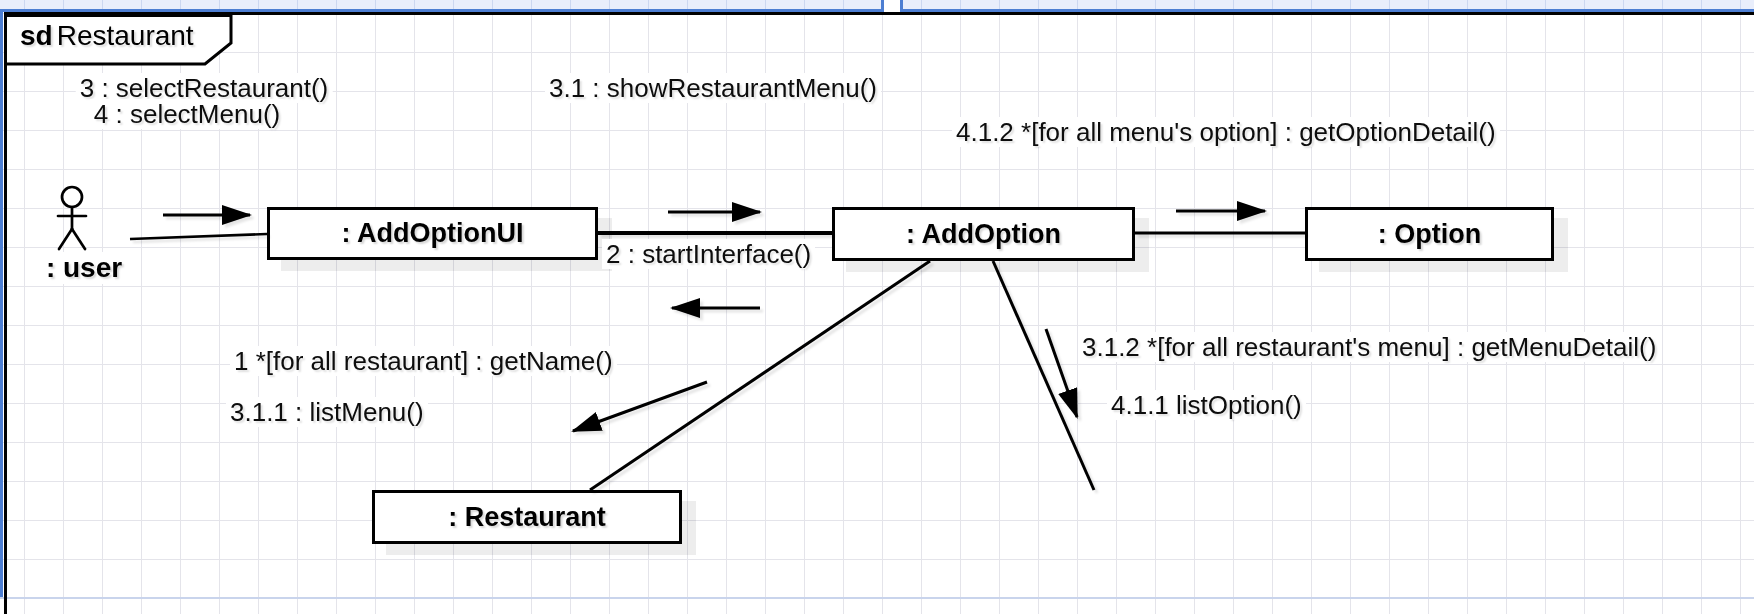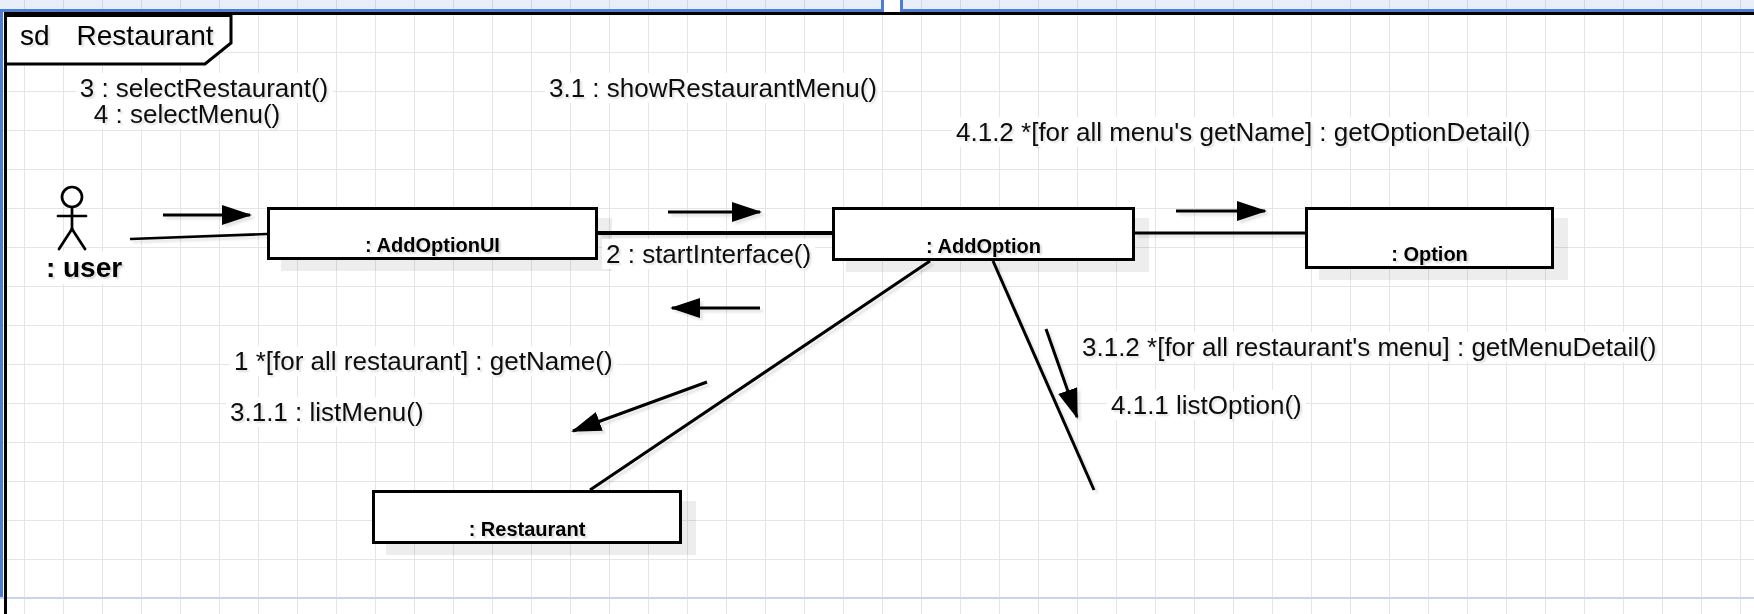--- a/index.html
+++ b/index.html
@@ -30,33 +30,33 @@
     background:#fff;border:3px solid #4d7ed2;
   }
   
   .frame-top{position:absolute;left:4px;top:12px;width:1750px;height:3px;background:#000;}
   .frame-left{position:absolute;left:4px;top:12px;width:3px;height:602px;background:#000;}
   .frame-header{position:absolute;left:4px;top:14px;width:232px;height:53px;}
   .frame-header-text{
     position:absolute;left:20px;top:20px;font-size:28px;color:#000;
     white-space:nowrap;text-shadow:2px 2px 2px rgba(0,0,0,0.14);
   }
-  .frame-header-text .kw{font-weight:normal;margin-right:27px;}
+  .frame-header-text .kw{font-weight:bold;margin-right:4px;}
   
   .obj{
     position:absolute;box-sizing:border-box;
     background:#fff;border:3px solid #000;
-    display:flex;align-items:flex-end;justify-content:center;
-    font-size:20px;font-weight:bold;color:#000;
+    display:flex;align-items:center;justify-content:center;
+    font-size:27px;font-weight:bold;color:#000;
     box-shadow:14px 11px 0 rgba(0,0,0,0.07);
     text-shadow:2px 2px 2px rgba(0,0,0,0.16);
   }
   .obj-addoptionui{left:267px;top:207px;width:331px;height:53px;}
   .obj-addoption {left:832px;top:207px;width:303px;height:54px;}
-  .obj-option    {left:1305px;top:207px;width:249px;height:62px;}
+  .obj-option    {left:1305px;top:207px;width:249px;height:54px;}
   .obj-restaurant{left:372px;top:490px;width:310px;height:54px;}
   .obj-menu      {left:989px;top:490px;width:236px;height:55px;}
   
   .actor{position:absolute;left:46px;top:183px;width:52px;height:72px;}
   .actor-label{
     position:absolute;left:84px;top:268px;transform:translate(-50%,-50%);
     font-size:28px;font-weight:bold;color:#000;white-space:nowrap;
     background:#fff;padding:0 3px;text-shadow:2px 2px 2px rgba(0,0,0,0.16);
   }
   
@@ -139,20 +139,20 @@
     <line x1="668" y1="212" x2="760" y2="212" stroke="#000" stroke-width="3" marker-end="url(#ah)"></line>
     <line x1="760" y1="308" x2="672" y2="308" stroke="#000" stroke-width="3" marker-end="url(#ah)"></line>
     <line x1="1176" y1="211" x2="1265" y2="211" stroke="#000" stroke-width="3" marker-end="url(#ah)"></line>
     <line x1="707" y1="382" x2="573" y2="431" stroke="#000" stroke-width="3" marker-end="url(#ah)"></line>
     <line x1="1046" y1="329" x2="1077" y2="417" stroke="#000" stroke-width="3" marker-end="url(#ah)"></line>
   </svg>
 
   <div class="msg c m3">3 : selectRestaurant()</div>
   <div class="msg c m4">4 : selectMenu()</div>
   <div class="msg c m31">3.1 : showRestaurantMenu()</div>
-  <div class="msg l m412">4.1.2 *[for all menu's getName] : getOptionDetail()</div>
+  <div class="msg l m412">4.1.2 *[for all menu's option] : getOptionDetail()</div>
   <div class="msg l m2">2 : startInterface()</div>
   <div class="msg l m1">1 *[for all restaurant] : getName()</div>
   <div class="msg l m311">3.1.1 : listMenu()</div>
   <div class="msg l m312">3.1.2 *[for all restaurant's menu] : getMenuDetail()</div>
   <div class="msg l m411">4.1.1 listOption()</div>
 
 </div>
 
 </body></html>

